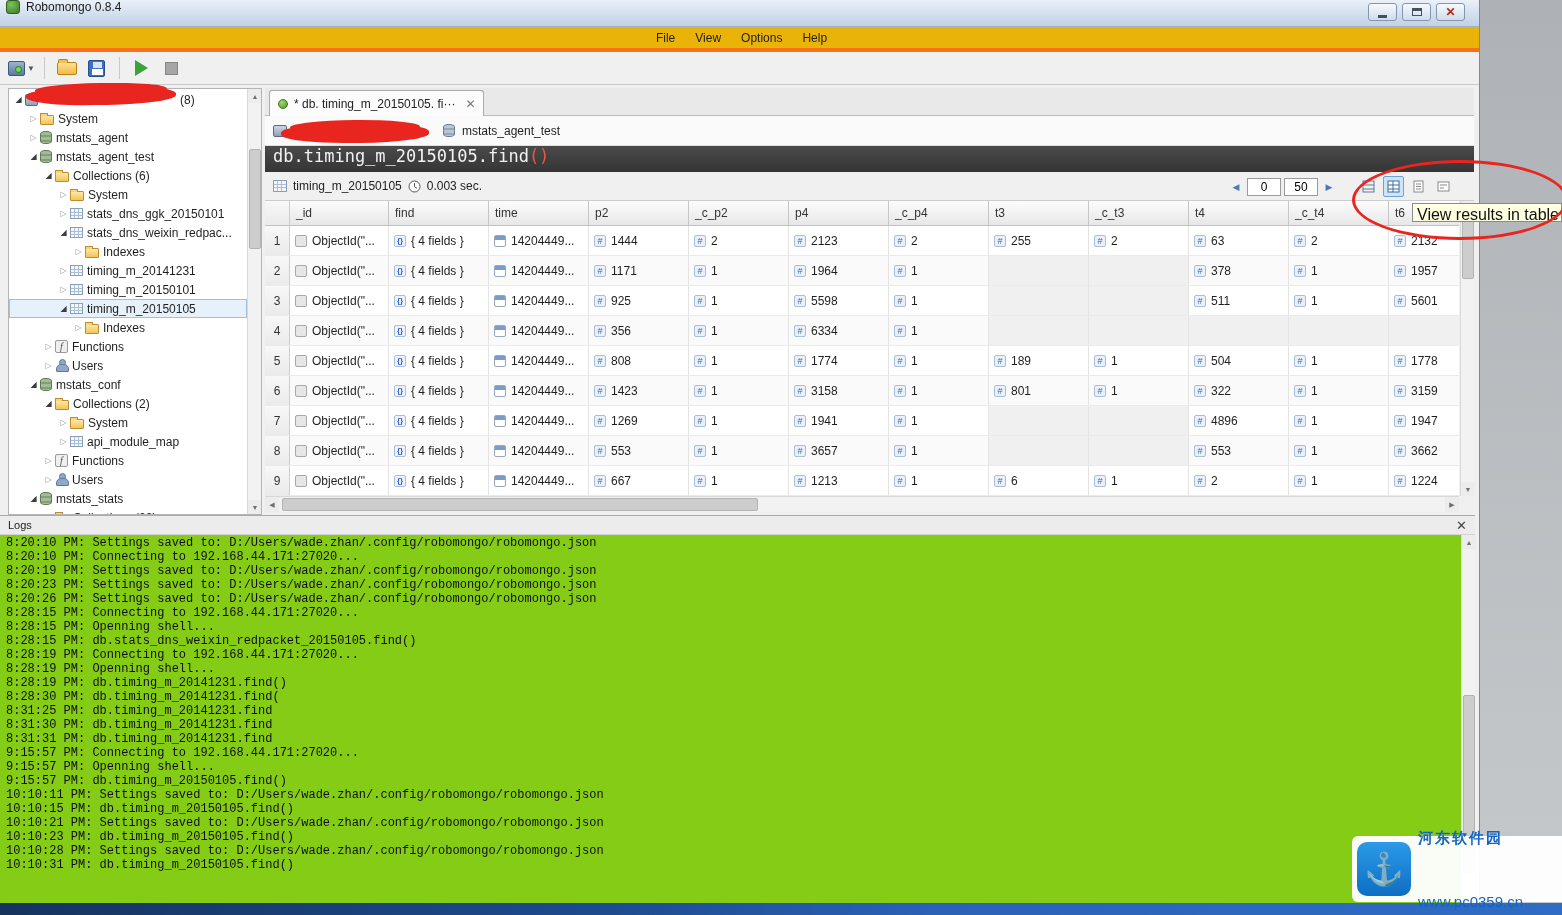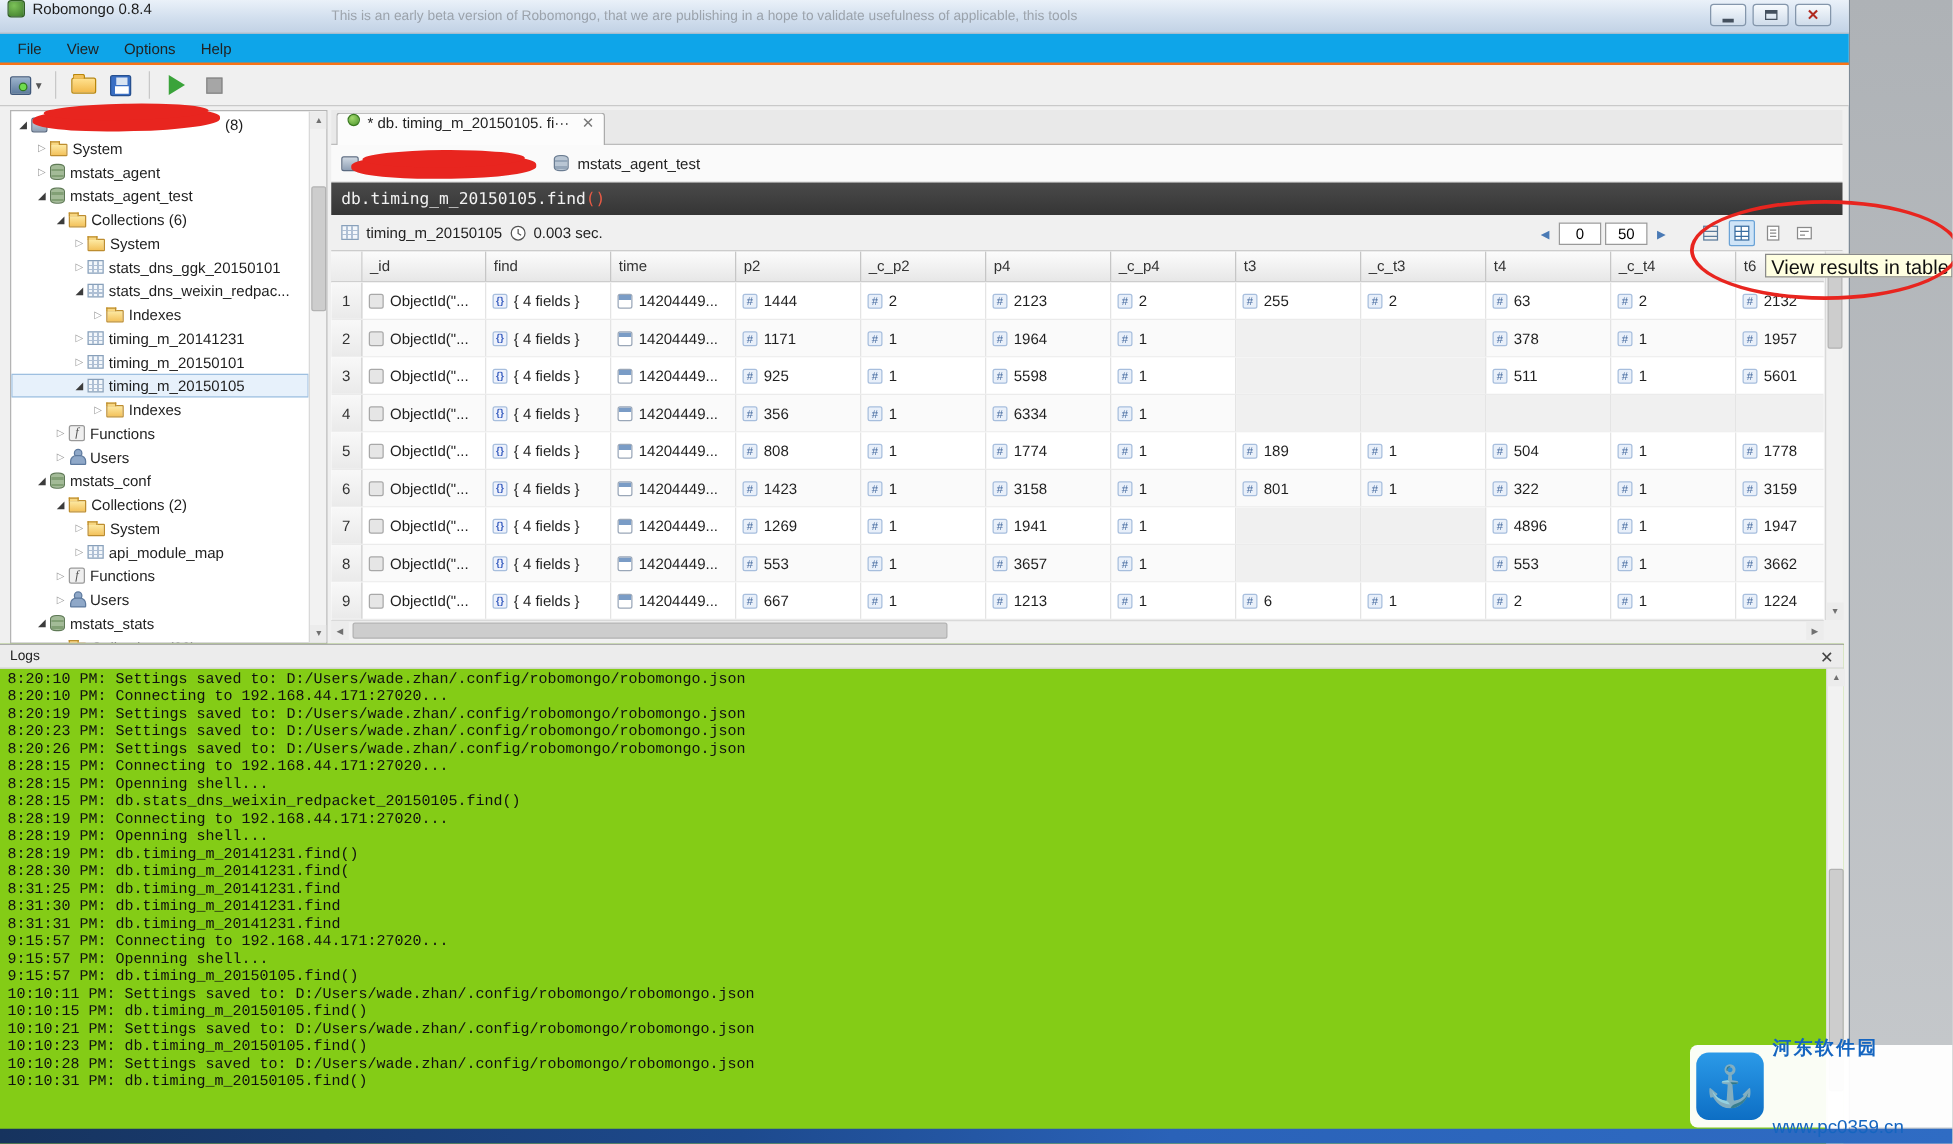--- a/index.html
+++ b/index.html
@@ -20,21 +20,21 @@
   .title-text{font-size:12px;color:#1c1c1c;}
   .beta-note{position:absolute;left:265px;top:7px;width:880px;font-size:11px;color:rgba(70,70,70,.4);
     white-space:nowrap;overflow:hidden;}
   .winbtns{position:absolute;right:14px;top:3px;display:flex;gap:5px;}
   .wbtn{width:29px;height:18px;border:1px solid #8496ab;border-radius:3px;
     background:linear-gradient(#f6fafd,#cfdcea);display:flex;align-items:center;justify-content:center;}
   .glyph-min{width:9px;height:3px;background:#44505e;margin-top:8px;}
   .glyph-max{width:10px;height:8px;border:1px solid #44505e;border-top-width:3px;}
   .glyph-close{font-size:12px;font-weight:bold;color:#b02a20;line-height:1;}
 
-  .menubar{height:25px;background:#0ea5e9;border-bottom:2px solid #f97316;display:flex;align-items:center;padding-left:4px;}
+  .menubar{height:25px;background:#eab308;border-bottom:4px solid #f97316;display:flex;align-items:center;padding-left:4px;justify-content:center;}
   .menu-item{font-size:12px;color:#222;padding:4px 10px;cursor:default;}
 
   .toolbar{height:33px;background:#f0f0f0;border-bottom:1px solid #c9c9c9;display:flex;align-items:center;padding-left:8px;gap:4px;}
   .tb{min-width:26px;height:26px;display:flex;align-items:center;justify-content:center;}
   .tb-sep{width:1px;height:22px;background:#c8c8c8;margin:0 5px;}
   .ic-connect{width:17px;height:15px;border-radius:2px;background:linear-gradient(#9db4cd,#5d7a9c);
     border:1px solid #40587a;position:relative;}
   .ic-connect::after{content:"";position:absolute;right:2px;bottom:2px;width:5px;height:5px;border-radius:50%;background:#6fdc4e;border:1px solid #2f7a1e;}
   .dd-caret{font-size:8px;color:#555;margin-left:2px;}
   .ic-folder{width:20px;height:13px;background:linear-gradient(#ffe18e,#f2b94a);border:1px solid #b8860b;border-radius:2px;position:relative;}
@@ -74,31 +74,31 @@
   .sb-arrow{position:absolute;width:14px;height:14px;font-size:7px;color:#707070;display:flex;align-items:center;justify-content:center;background:#ececec;}
   .hscroll .sb-arrow{height:15px;}
   .sb-thumb{position:absolute;background:#cdcdcd;border:1px solid #b2b2b2;border-radius:2px;}
   .tree-scroll{right:0;top:0;bottom:0;}
   .tree-scroll .sb-thumb{left:1px;width:12px;top:60px;height:100px;}
 
   
   .content{position:absolute;left:265px;top:88px;width:1209px;height:427px;background:#f0f0f0;}
   .tabbar{height:28px;background:#e9e9e9;border-bottom:1px solid #bcbcbc;display:flex;align-items:flex-end;padding-left:4px;}
   .tab{height:26px;background:#fcfcfc;border:1px solid #ababab;border-bottom:none;border-radius:3px 3px 0 0;
-    display:flex;align-items:flex-start;padding:0 8px;font-size:12px;color:#222;gap:6px;margin-bottom:-1px;}
+    display:flex;align-items:center;padding:0 8px;font-size:12px;color:#222;gap:6px;margin-bottom:-1px;}
   .leaf{width:10px;height:10px;border-radius:50%;background:radial-gradient(circle at 35% 30%,#a3d96e,#4c962c);border:1px solid #3a7a20;}
   .tab-close{color:#777;font-size:12px;margin-left:4px;}
 
   .crumbbar{height:30px;background:#fafafa;border-bottom:1px solid #e0e0e0;display:flex;align-items:center;padding-left:8px;gap:7px;font-size:12px;color:#222;}
   .icon-server{width:14px;height:12px;border-radius:2px;background:linear-gradient(#cfd8e2,#8fa0b5);border:1px solid #5a6a80;}
   .icon-db{width:12px;height:13px;background:repeating-linear-gradient(#b9c6d4 0 3px,#96a7ba 3px 5px);border:1px solid #6b7d92;border-radius:5px/3px;}
   .crumb-redacted{display:inline-block;width:142px;height:14px;}
 
-  .querybar{height:26px;background:linear-gradient(#4a4a4a,#353535);display:flex;align-items:center;padding-left:8px;
-    font-family:"DejaVu Sans Mono",monospace;font-size:13px;color:#f2f2f2;}
+  .querybar{height:26px;background:linear-gradient(#4a4a4a,#353535);display:flex;padding-left:8px;
+    font-family:"DejaVu Sans Mono",monospace;font-size:17px;color:#f2f2f2;}
   .querybar .parens{color:#e65a45;}
 
   .resultbar{height:29px;background:#f0f0f0;border-bottom:1px solid #cccccc;display:flex;align-items:center;padding:0 8px;font-size:12px;color:#222;gap:6px;position:relative;}
   .rb-coll-icon{width:14px;height:12px;}
   .rb-right{position:absolute;right:20px;top:0;height:29px;display:flex;align-items:center;gap:3px;}
   .pg-btn{width:16px;text-align:center;font-size:9px;color:#4a7ab5;}
   .pg-input{width:34px;height:18px;border:1px solid #9a9a9a;background:#fff;font-size:12px;text-align:center;font-family:"Liberation Sans",sans-serif;}
   .vm-btn{width:21px;height:21px;display:flex;align-items:center;justify-content:center;border:1px solid transparent;border-radius:2px;margin-left:1px;}
   .vm-btn.active{background:#cfe4f7;border-color:#6ba3d6;}
 
@@ -156,21 +156,20 @@
 </style>
 </head>
 <body>
 
 <div id="desktop"></div>
 
 <div id="app">
   <div class="titlebar">
     <span class="app-icon"></span>
     <span class="title-text">Robomongo 0.8.4</span>
-    <span class="beta-note">This is an early beta version of Robomongo, that we are publishing in a hope to validate usefulness of applicable, this tools</span>
     <span class="winbtns">
       <span class="wbtn">
           <span class="glyph-min"></span>
         </span>
       <span class="wbtn">
           <span class="glyph-max"></span>
         </span>
       <span class="wbtn">
           <span class="glyph-close">✕</span>
         </span>

